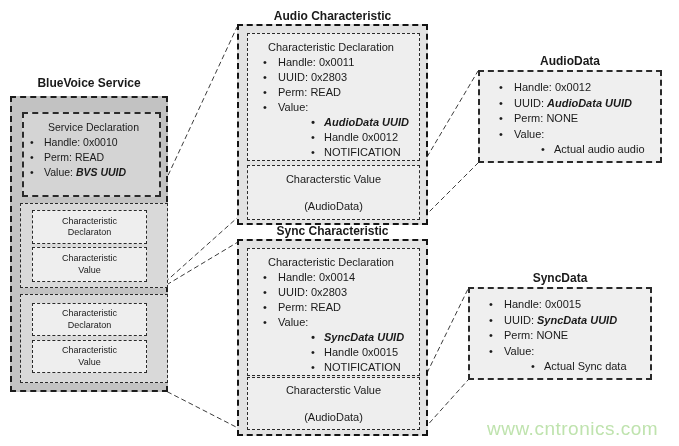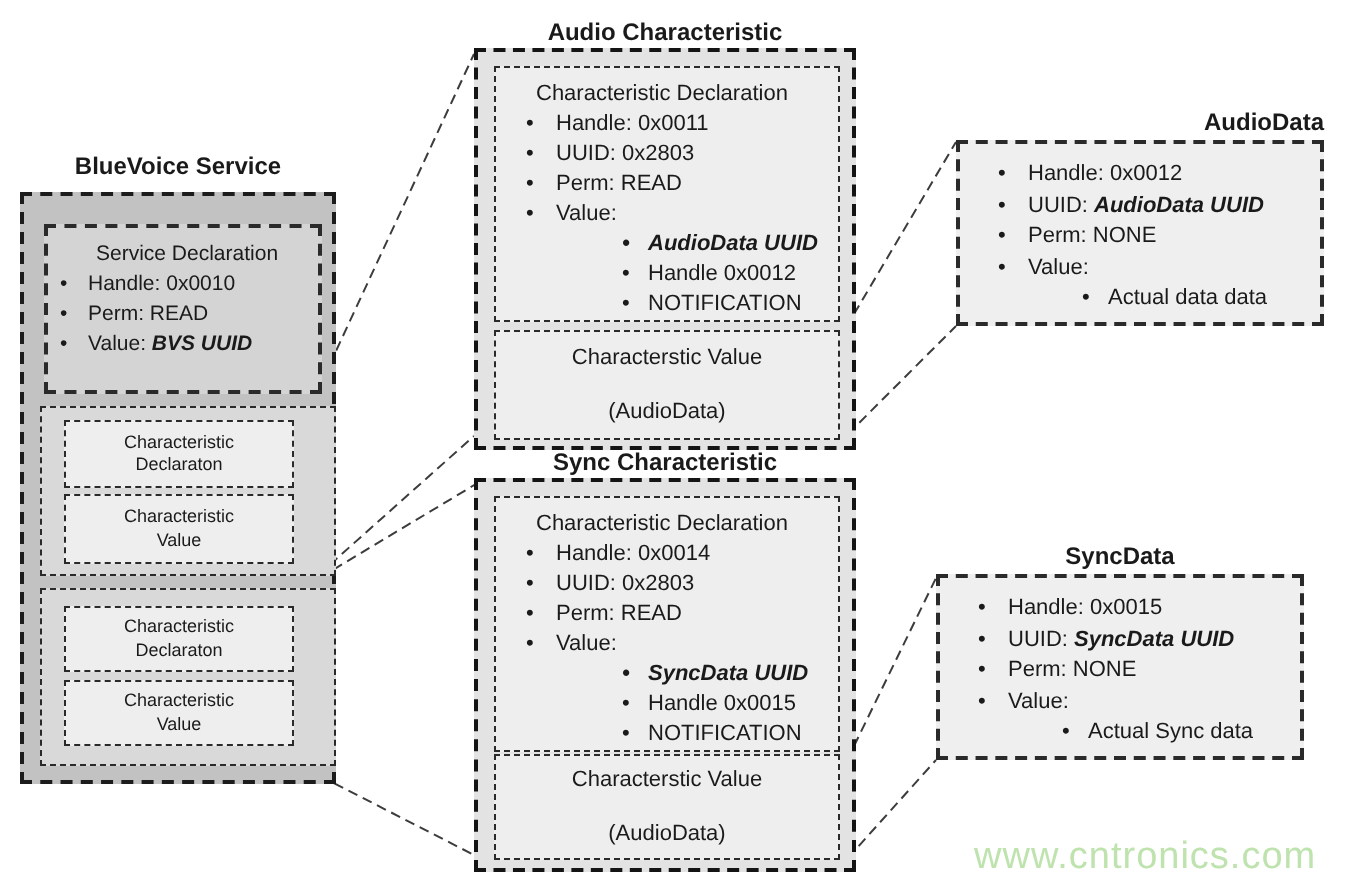--- a/index.html
+++ b/index.html
@@ -137,29 +137,29 @@
         <li class="sub">Handle 0x0015</li>
         <li class="sub">NOTIFICATION</li>
       </ul>
     </div>
     <div class="abs char-value" style="left:8px;top:136px;width:173px;height:53px;">
       <div>Characterstic Value</div>
       <div>(AudioData)</div>
     </div>
   </div>
 
-  <div class="box-title" style="left:478px;top:54px;width:184px;text-align:right;">AudioData</div>
+  <div class="box-title" style="left:478px;top:54px;width:184px;">AudioData</div>
 
   <div class="abs panel data-box" style="left:478px;top:70px;width:184px;height:93px;">
     <ul class="blist dl">
       <li>Handle: 0x0012</li>
       <li><span>UUID: </span><span class="em">AudioData UUID</span></li>
       <li>Perm: NONE</li>
       <li>Value:</li>
-      <li class="sub">Actual data data</li>
+      <li class="sub">Actual audio audio</li>
     </ul>
   </div>
 
   <div class="box-title" style="left:468px;top:271px;width:184px;">SyncData</div>
 
   <div class="abs panel data-box" style="left:468px;top:287px;width:184px;height:93px;">
     <ul class="blist dl">
       <li>Handle: 0x0015</li>
       <li><span>UUID: </span><span class="em">SyncData UUID</span></li>
       <li>Perm: NONE</li>

